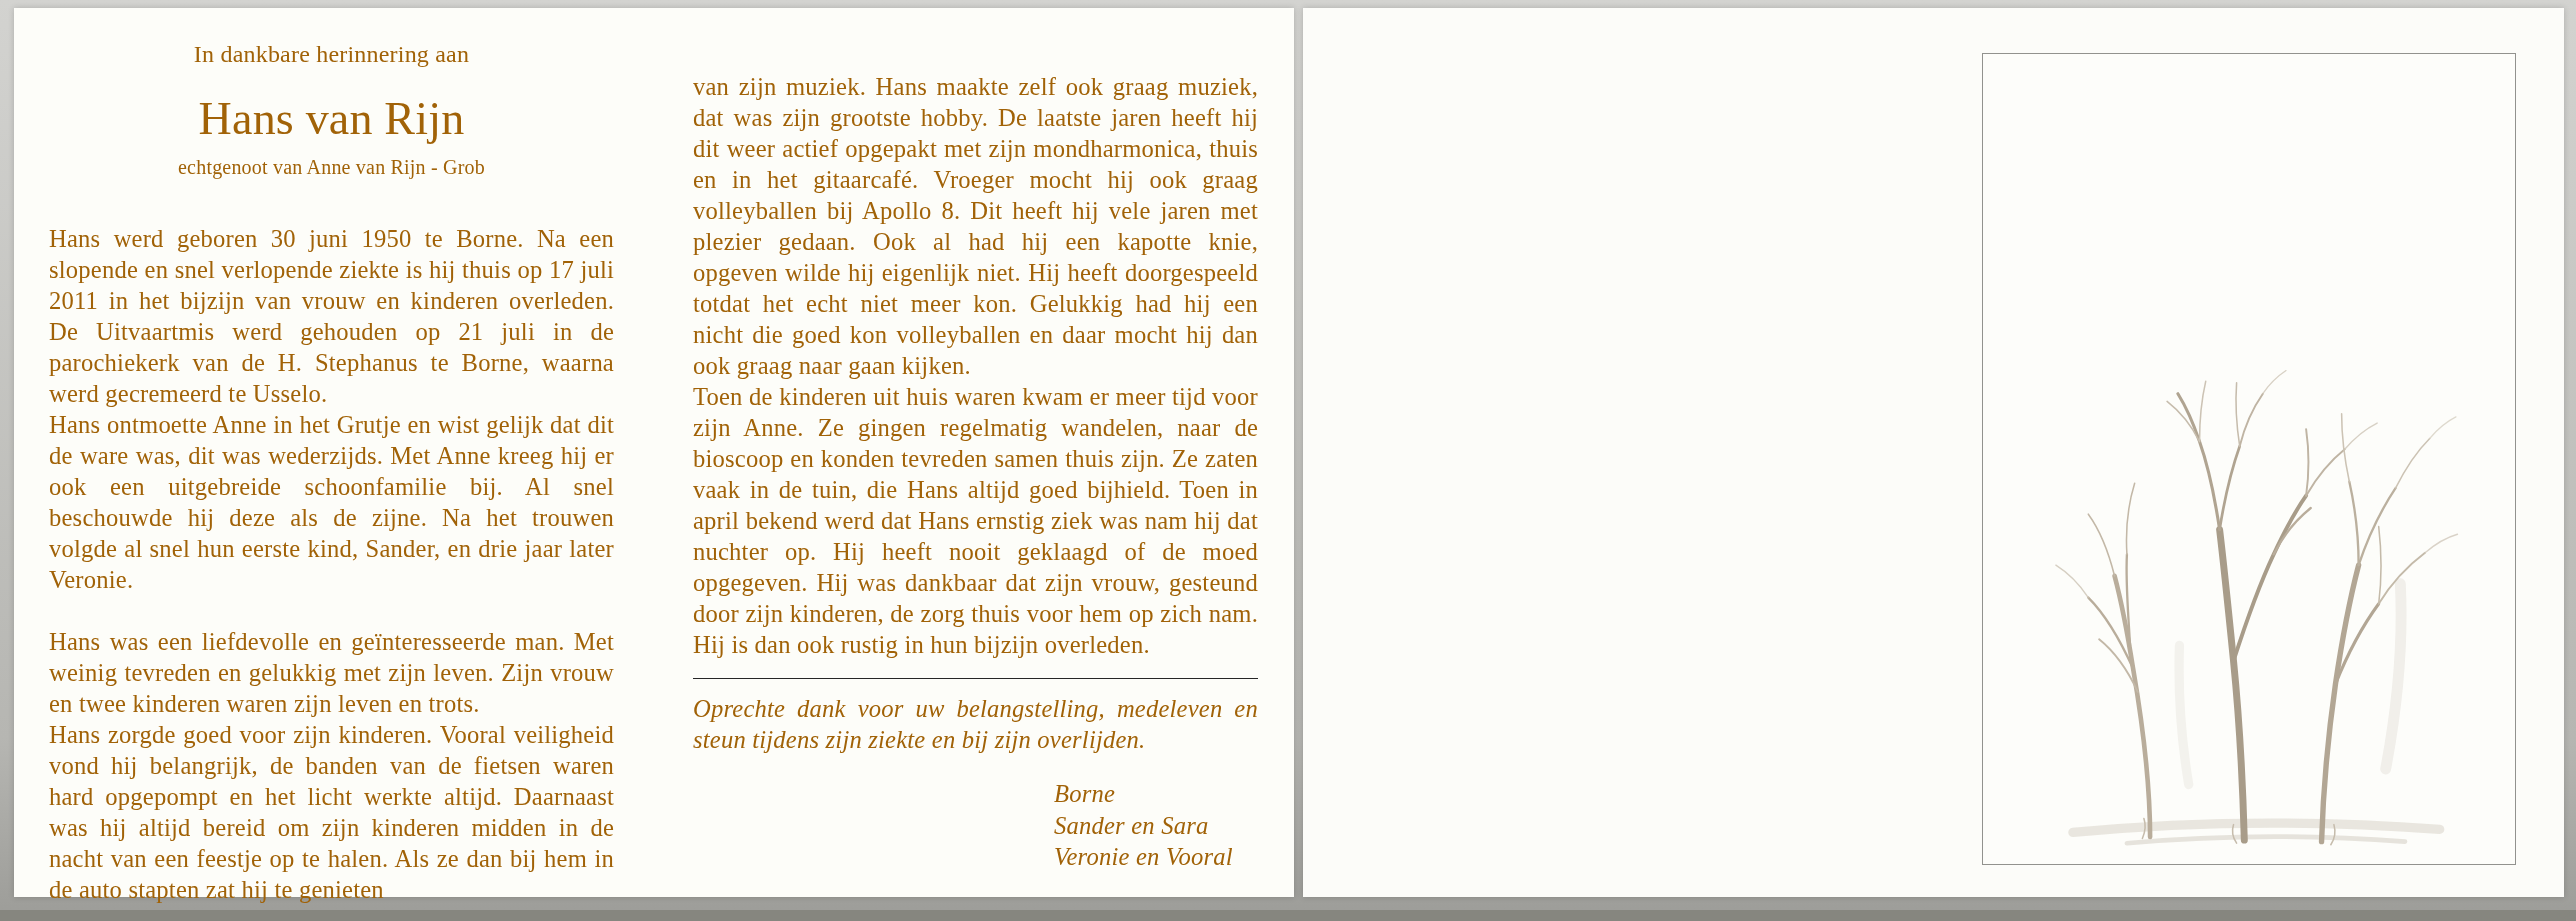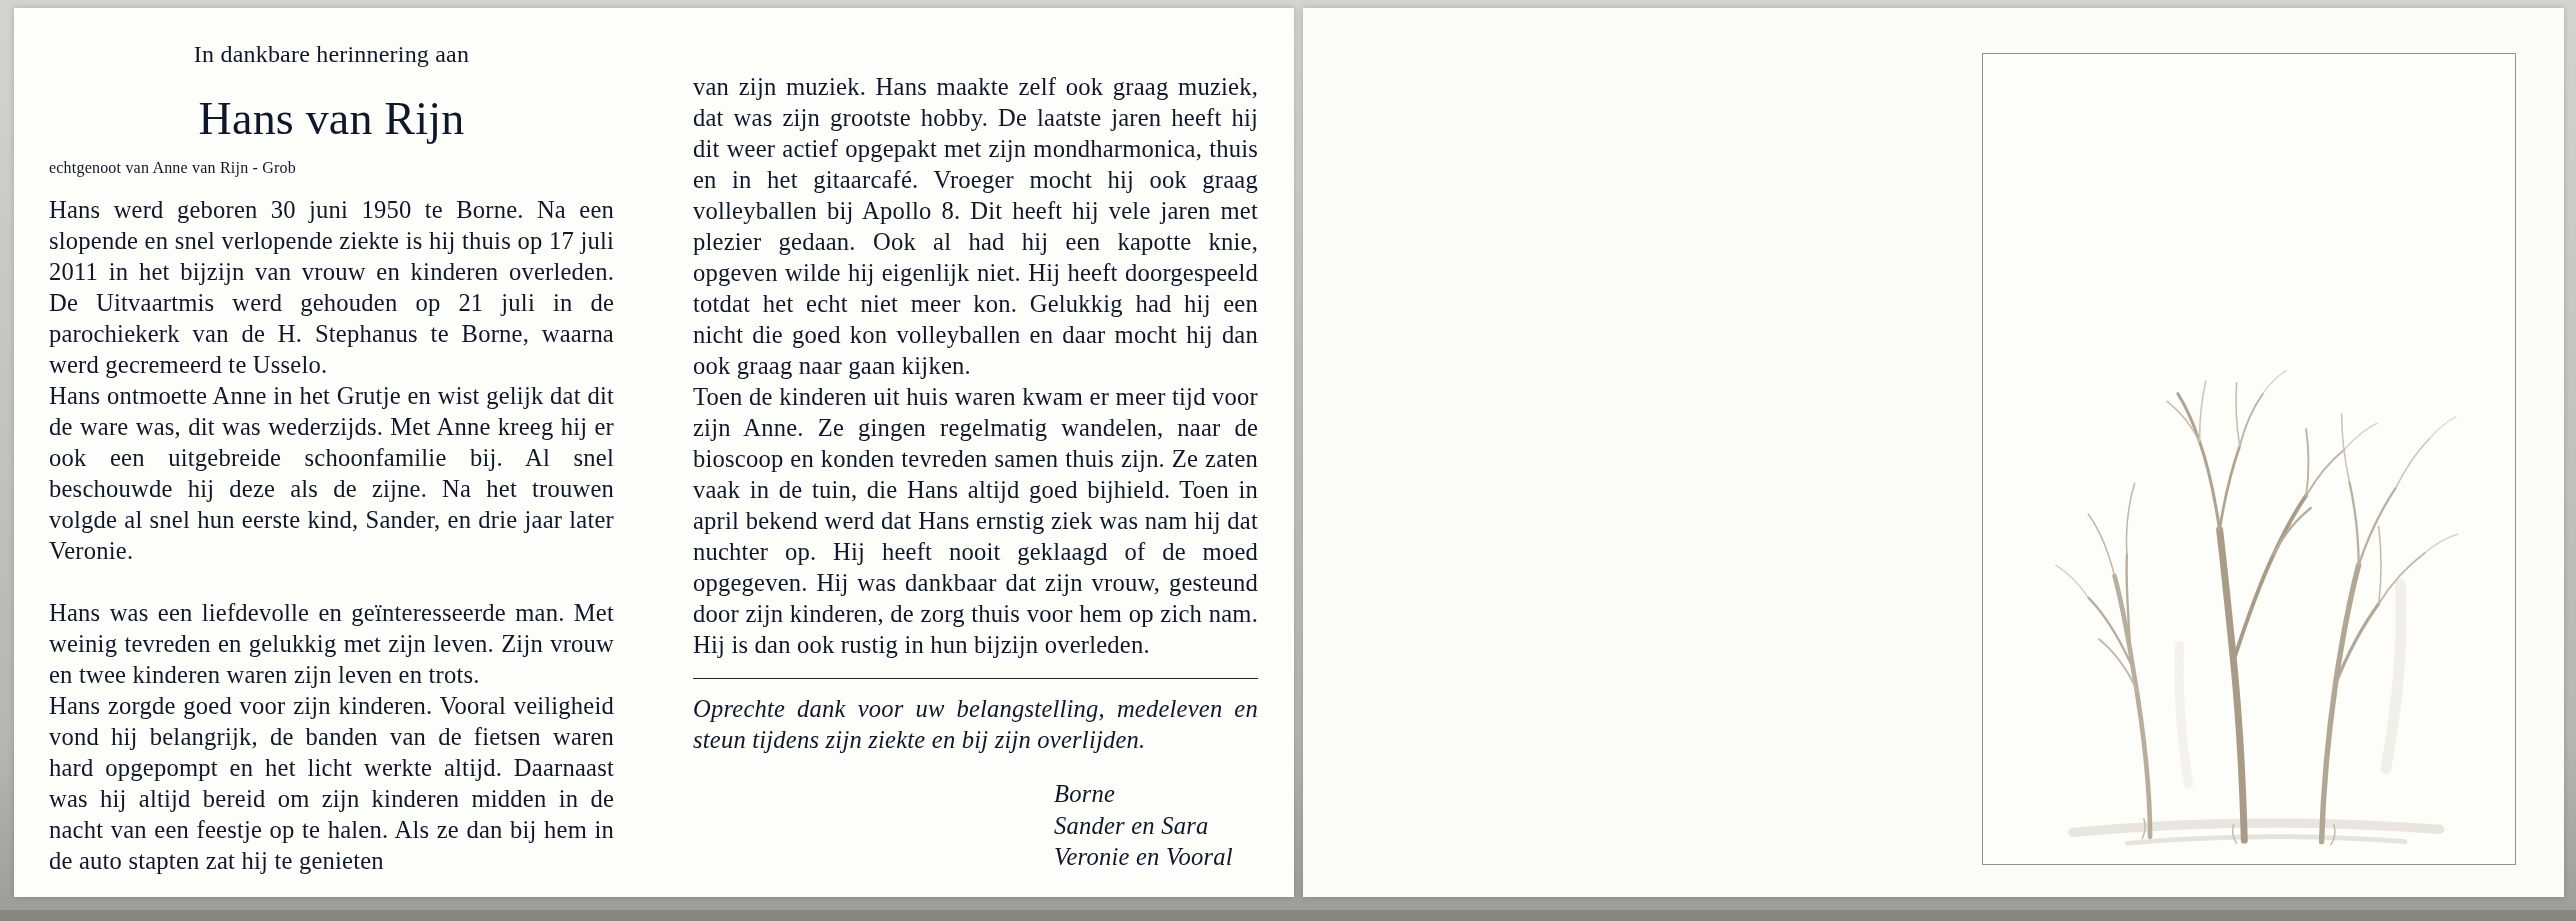--- a/index.html
+++ b/index.html
@@ -3,21 +3,21 @@
 <meta charset="utf-8">
 <style>
   html, body { margin: 0; padding: 0; }
   .page {
     position: relative;
     width: 2576px;
     height: 922px;
     overflow: hidden;
     background: linear-gradient(#d3d3d0, #b6b6b2 80%, #9c9c98);
     font-family: "Liberation Serif", "DejaVu Serif", serif;
-    color: #0f172a;
+    color: #a16207;
   }
   .scan-edge {
     position: absolute; left: 0; right: 0; bottom: 0; height: 12.3px;
     background: #86867f;
   }
   .panel {
     position: absolute; top: 7.7px; height: 889px;
     background: #fdfdf9;
     box-shadow: 0 0 6.1px rgba(0,0,0,.18);
   }
@@ -29,23 +29,23 @@
     font-size: 24.6px; line-height: 31px;
     text-align: justify;
     letter-spacing: 0.2px;
   }
   .col1 { left: 35px; }
   .col2 { left: 679px; margin-top: 32px; }
 
   p { margin: 0; }
   .intro    { text-align: center; font-size: 24px; }
   .name     { text-align: center; font-size: 46px; font-weight: 400; margin: 23px 0 6.1px; line-height: 1.15; }
-  .subtitle { font-size: 16px; }
+  .subtitle { text-align: center; font-size: 20px; }
 
-  .body.after-header { margin-top: 11px; }
+  .body.after-header { margin-top: 40px; }
   .body.gap-before   { margin-top: 31px; }
 
   hr.rule {
     border: none; border-top: 1.5px solid #262626;
     margin: 18.4px 0 14px; width: 100%;
   }
   .thanks { font-style: italic; }
   .signatures {
     margin-top: 23px; padding-left: 361px;
     font-style: italic;

